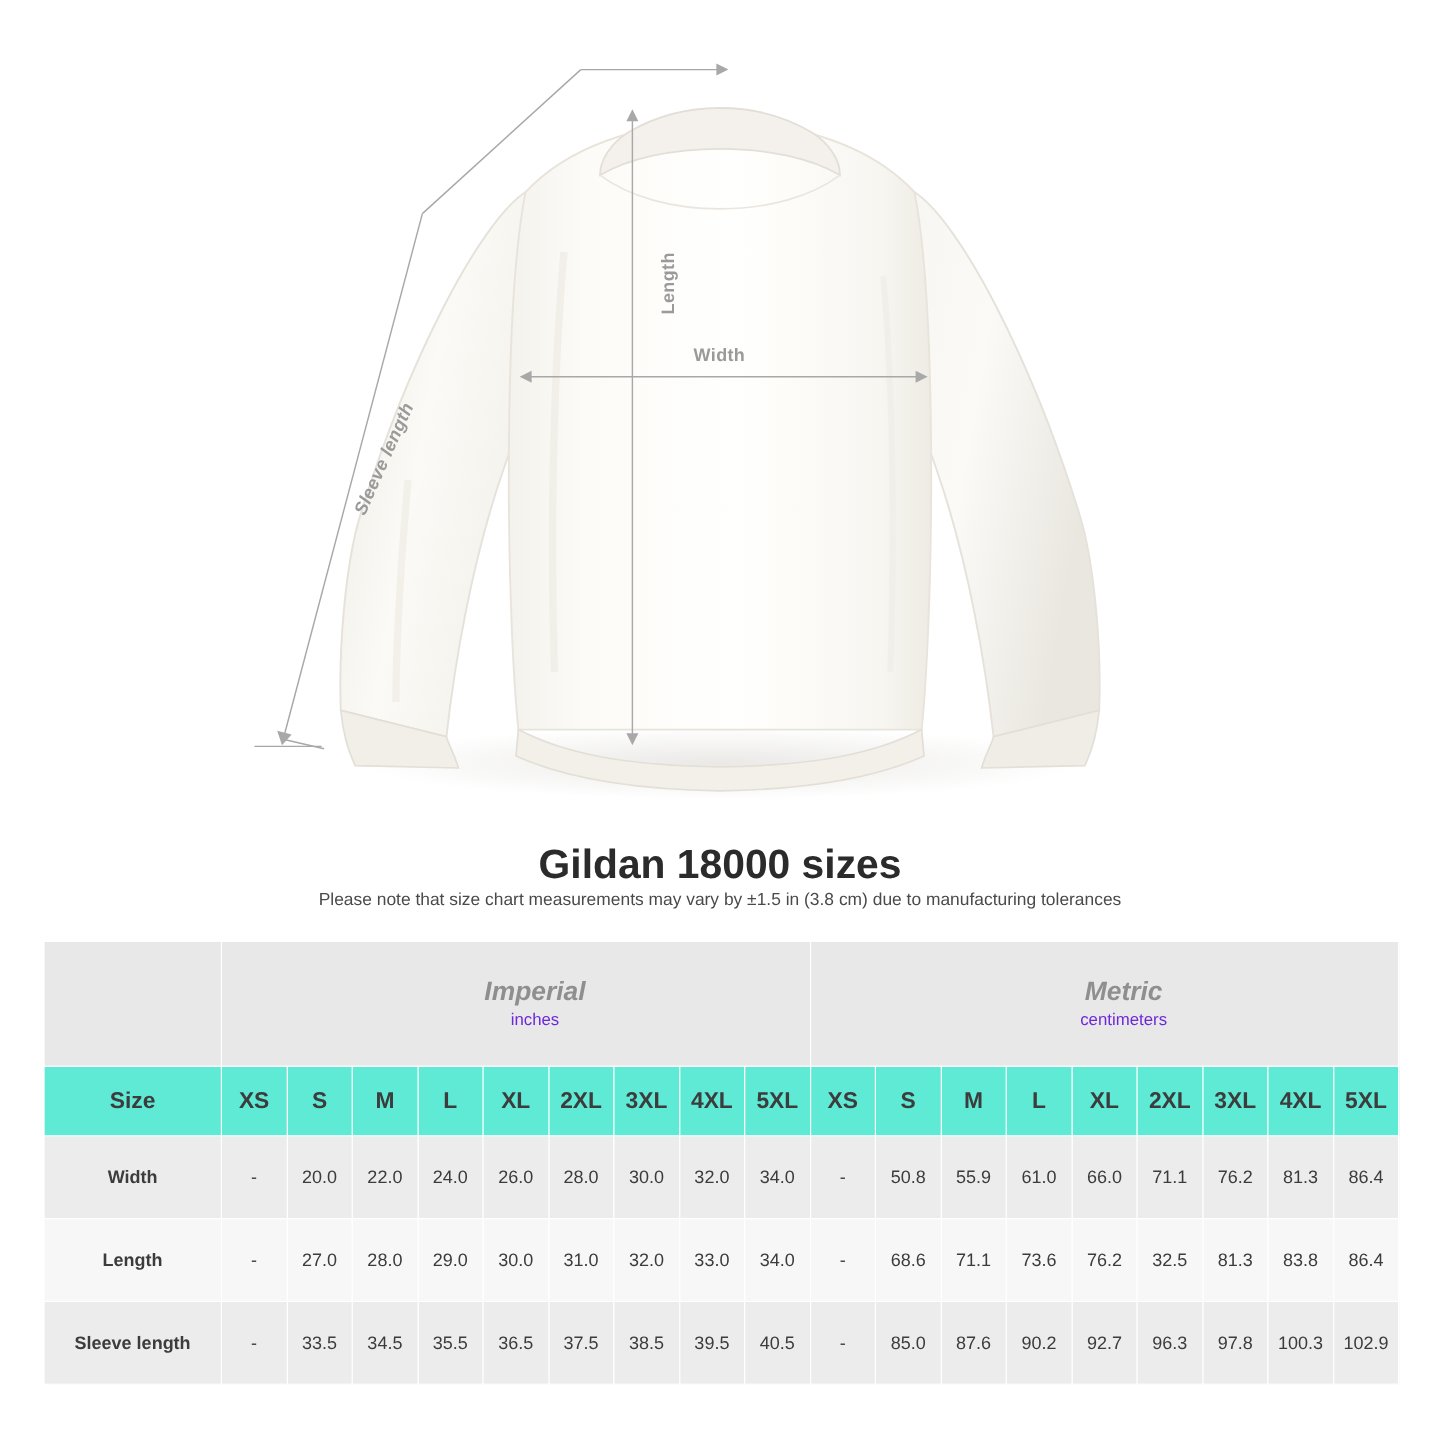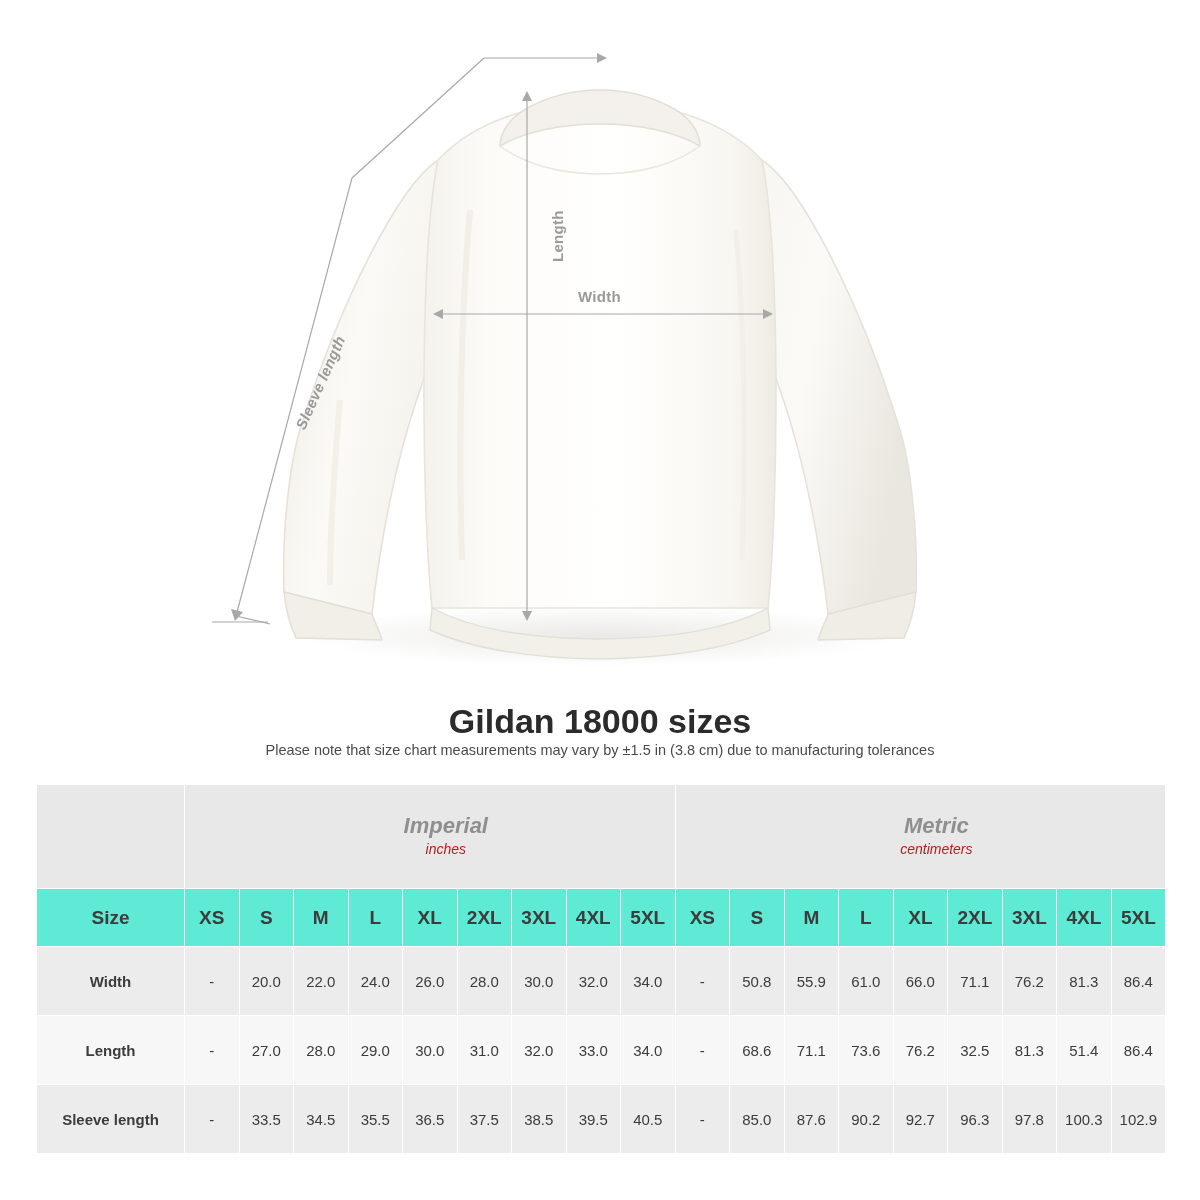--- a/index.html
+++ b/index.html
@@ -93,22 +93,21 @@
   }
   .unit-head .u-name {
     font-size: 22px;
     font-style: italic;
     font-weight: bold;
     color: #8f8f8f;
     line-height: 1.15;
   }
   .unit-head .u-sub {
     font-size: 14px;
-    font-style: italic;
-    color: #b91c1c;
+    color: #6d28d9;
     line-height: 1.6;
   }
   .corner-blank { background: #e8e8e8; }
 
   tr.head-row td { height: 58px; background: #5eead4; font-weight: bold; font-size: 19px; color: #3c3c3c; }
   tr.data-row td { height: 69px; }
   tr.r-width td { background: #ececec; }
   tr.r-length td { background: #f7f7f7; }
   tr.r-sleeve td { background: #ececec; }
   td.rowlabel { font-weight: bold; color: #3c3c3c; font-size: 15px; }
@@ -294,21 +293,21 @@
           <td>32.0</td>
           <td>33.0</td>
           <td>34.0</td>
           <td>-</td>
           <td>68.6</td>
           <td>71.1</td>
           <td>73.6</td>
           <td>76.2</td>
           <td>32.5</td>
           <td>81.3</td>
-          <td>51.4</td>
+          <td>83.8</td>
           <td>86.4</td>
         </tr>
 
         <tr class="data-row r-sleeve">
           <td class="rowlabel">Sleeve length</td>
           <td>-</td>
           <td>33.5</td>
           <td>34.5</td>
           <td>35.5</td>
           <td>36.5</td>

